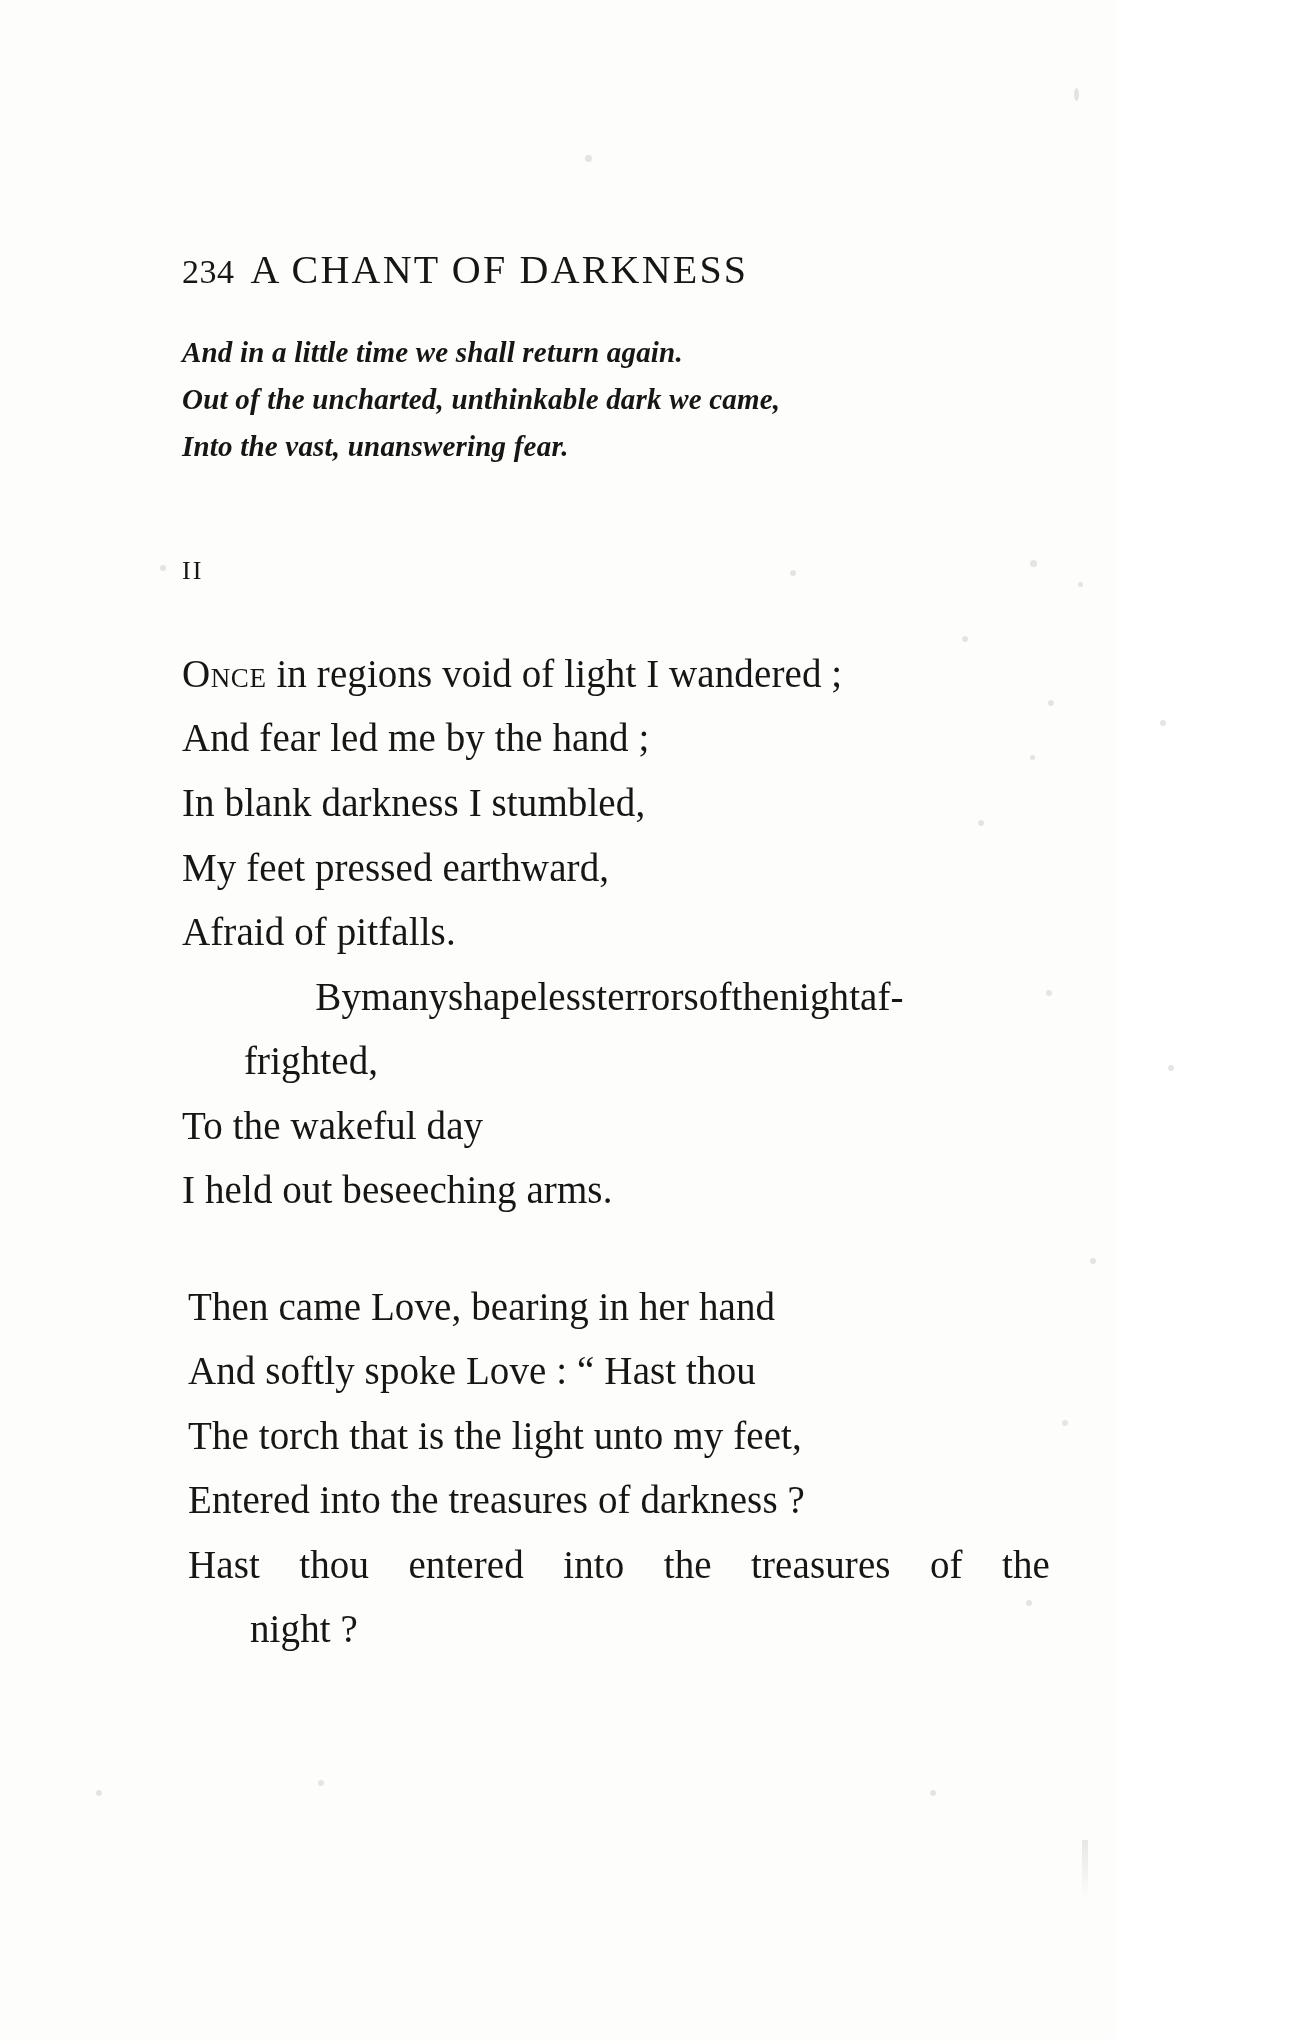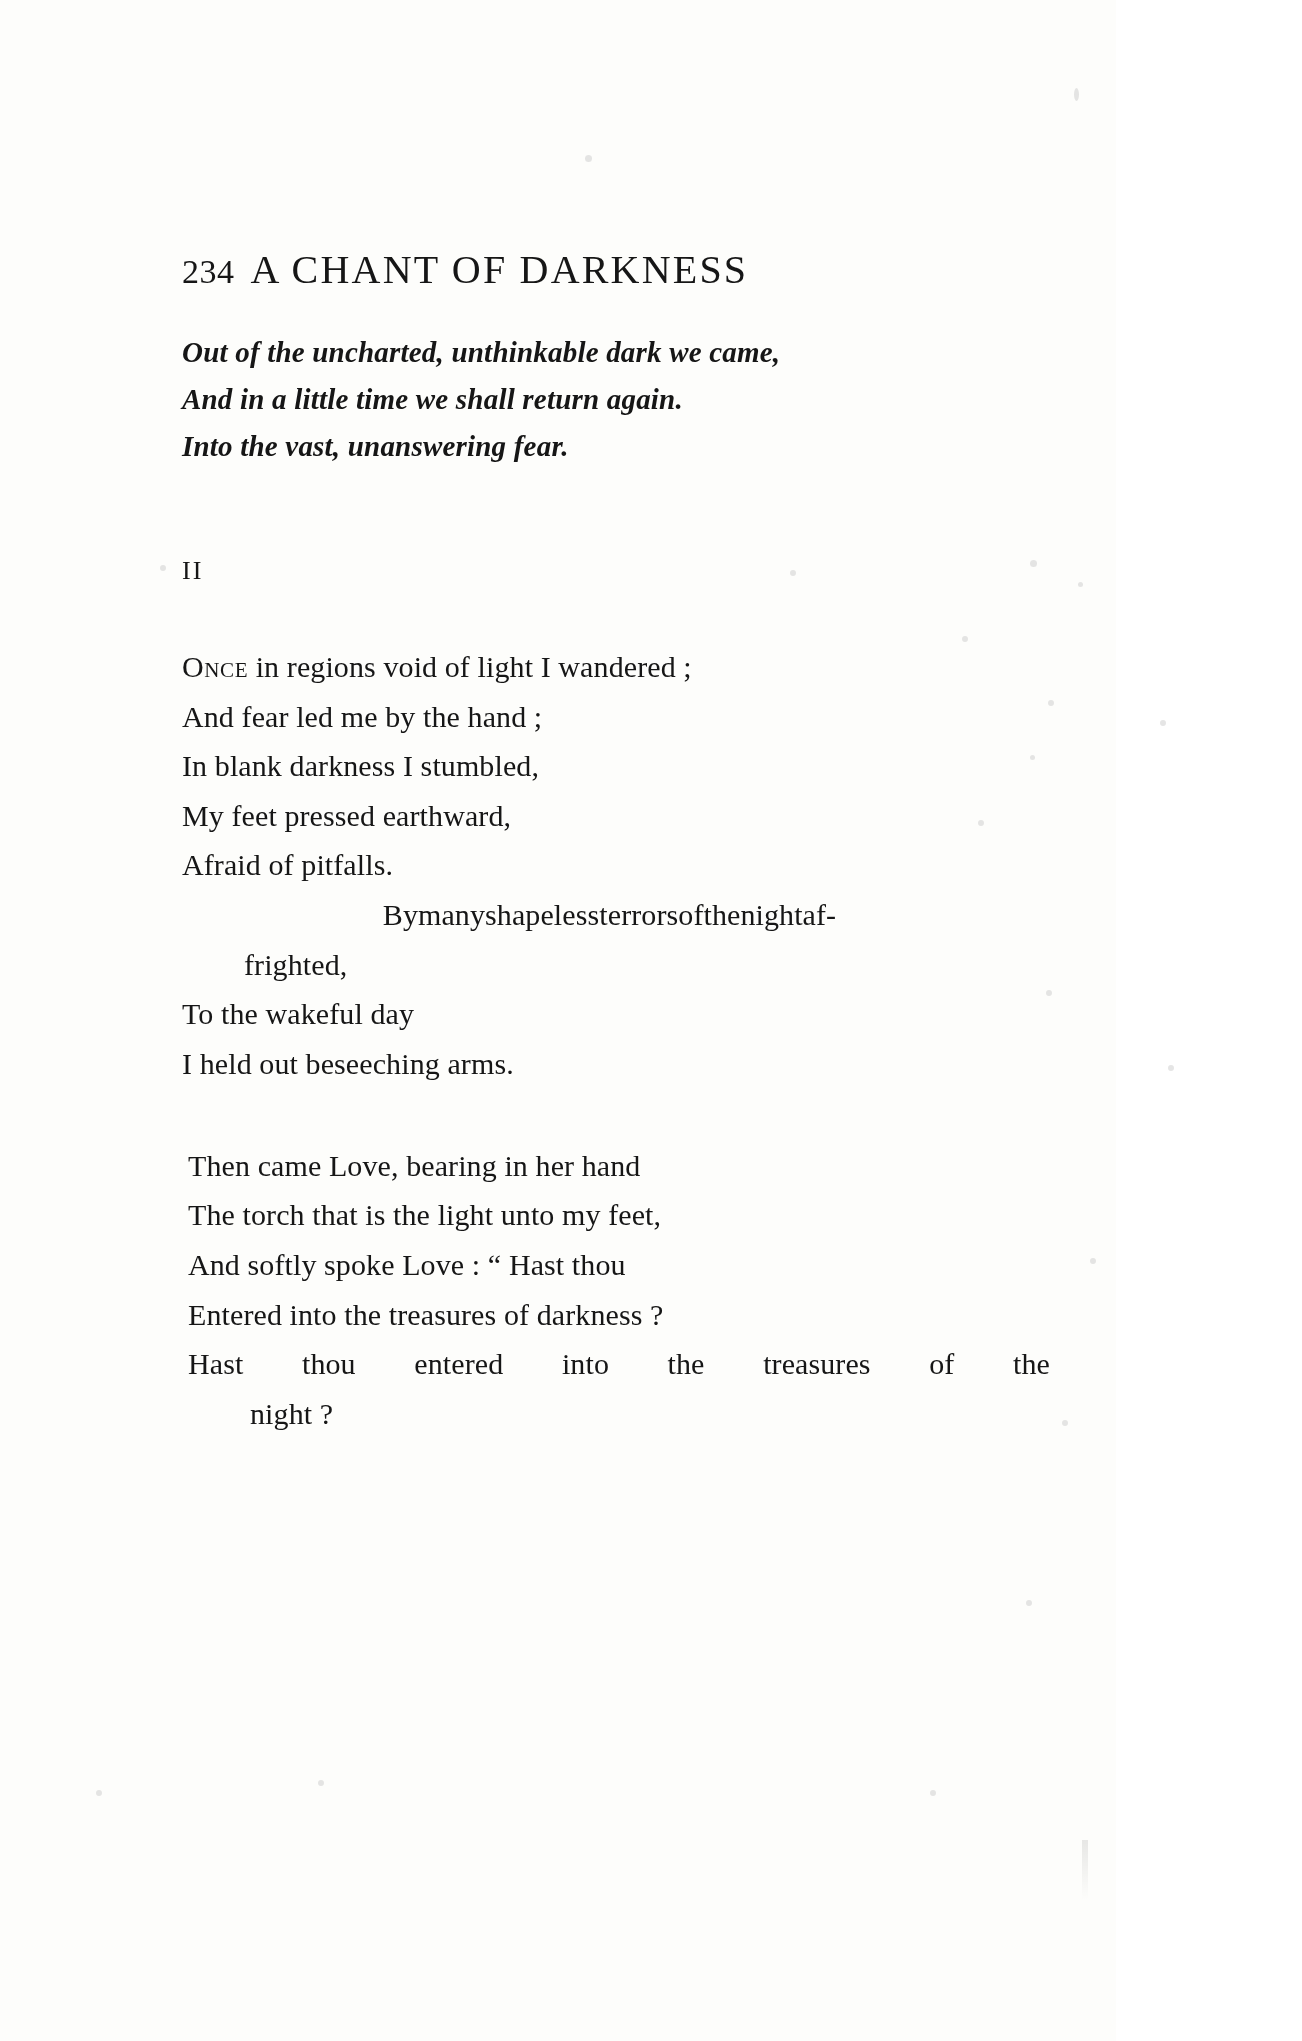--- a/index.html
+++ b/index.html
@@ -58,21 +58,21 @@
   }
   .epigraph div { white-space: nowrap; }
   .section-num {
     text-align: left;
     font-size: 26px;
     letter-spacing: 2px;
     margin: 86px 0 56px 0;
     width: 790px;
   }
   .stanza {
-    font-size: 30px;
+    font-size: 39px;
     line-height: 1.655;
     letter-spacing: .1px;
     margin: 0 0 52px 0;
     width: 880px;
   }
   .stanza .ln { white-space: nowrap; }
   .stanza .ln.indent { padding-left: 62px; }
   .smallcaps {
     font-variant: small-caps;
     letter-spacing: .6px;
@@ -127,22 +127,22 @@
 
   <div class="right-margin-mark"></div>
 
   <div class="content">
 
     <div class="head-line">
       <span class="folio">234</span><span>A CHANT OF DARKNESS</span>
     </div>
 
     <div class="epigraph">
+      <div>And in a little time we shall return again.</div>
       <div>Out of the uncharted, unthinkable dark we came,</div>
-      <div>And in a little time we shall return again.</div>
       <div>Into the vast, unanswering fear.</div>
     </div>
 
     <div class="section-num">II</div>
 
     <div class="stanza">
       <div class="ln">
         <span class="smallcaps">Once</span>
         <span>in regions void of light I wandered ;</span>
       </div>
@@ -160,22 +160,22 @@
         <span>night</span>
         <span>af-</span>
       </div>
       <div class="ln indent">frighted,</div>
       <div class="ln">To the wakeful day</div>
       <div class="ln">I held out beseeching arms.</div>
     </div>
 
     <div class="stanza stanza2">
       <div class="ln">Then came Love, bearing in her hand</div>
+      <div class="ln">And softly spoke Love :  “ Hast thou</div>
       <div class="ln">The torch that is the light unto my feet,</div>
-      <div class="ln">And softly spoke Love :  “ Hast thou</div>
       <div class="ln">Entered into the treasures of darkness ?</div>
       <div class="ln just2">
         <span>Hast</span>
         <span>thou</span>
         <span>entered</span>
         <span>into</span>
         <span>the</span>
         <span>treasures</span>
         <span>of</span>
         <span>the</span>

